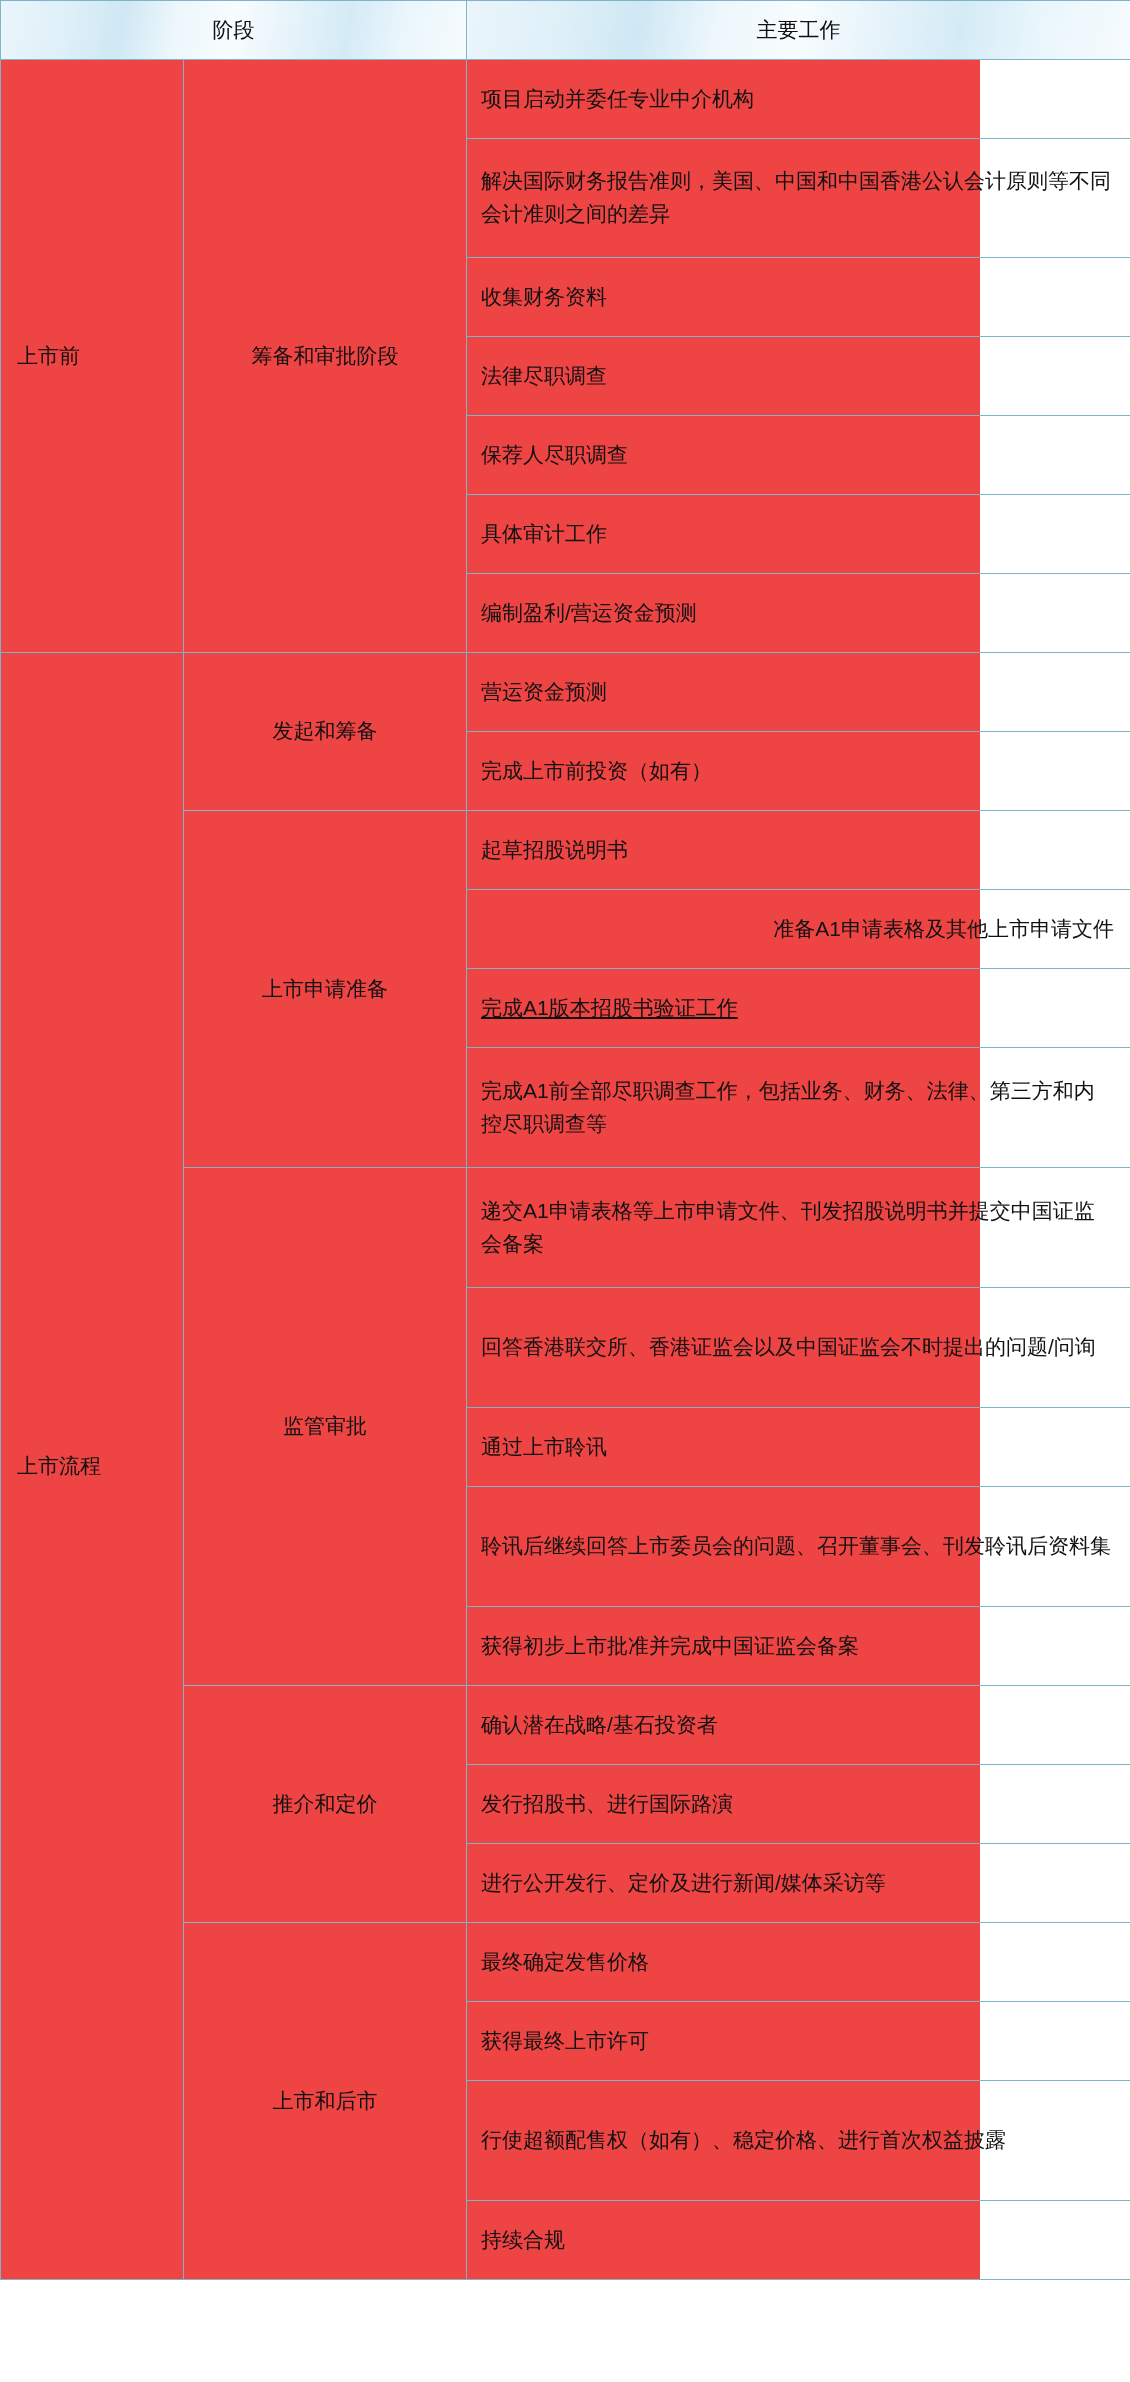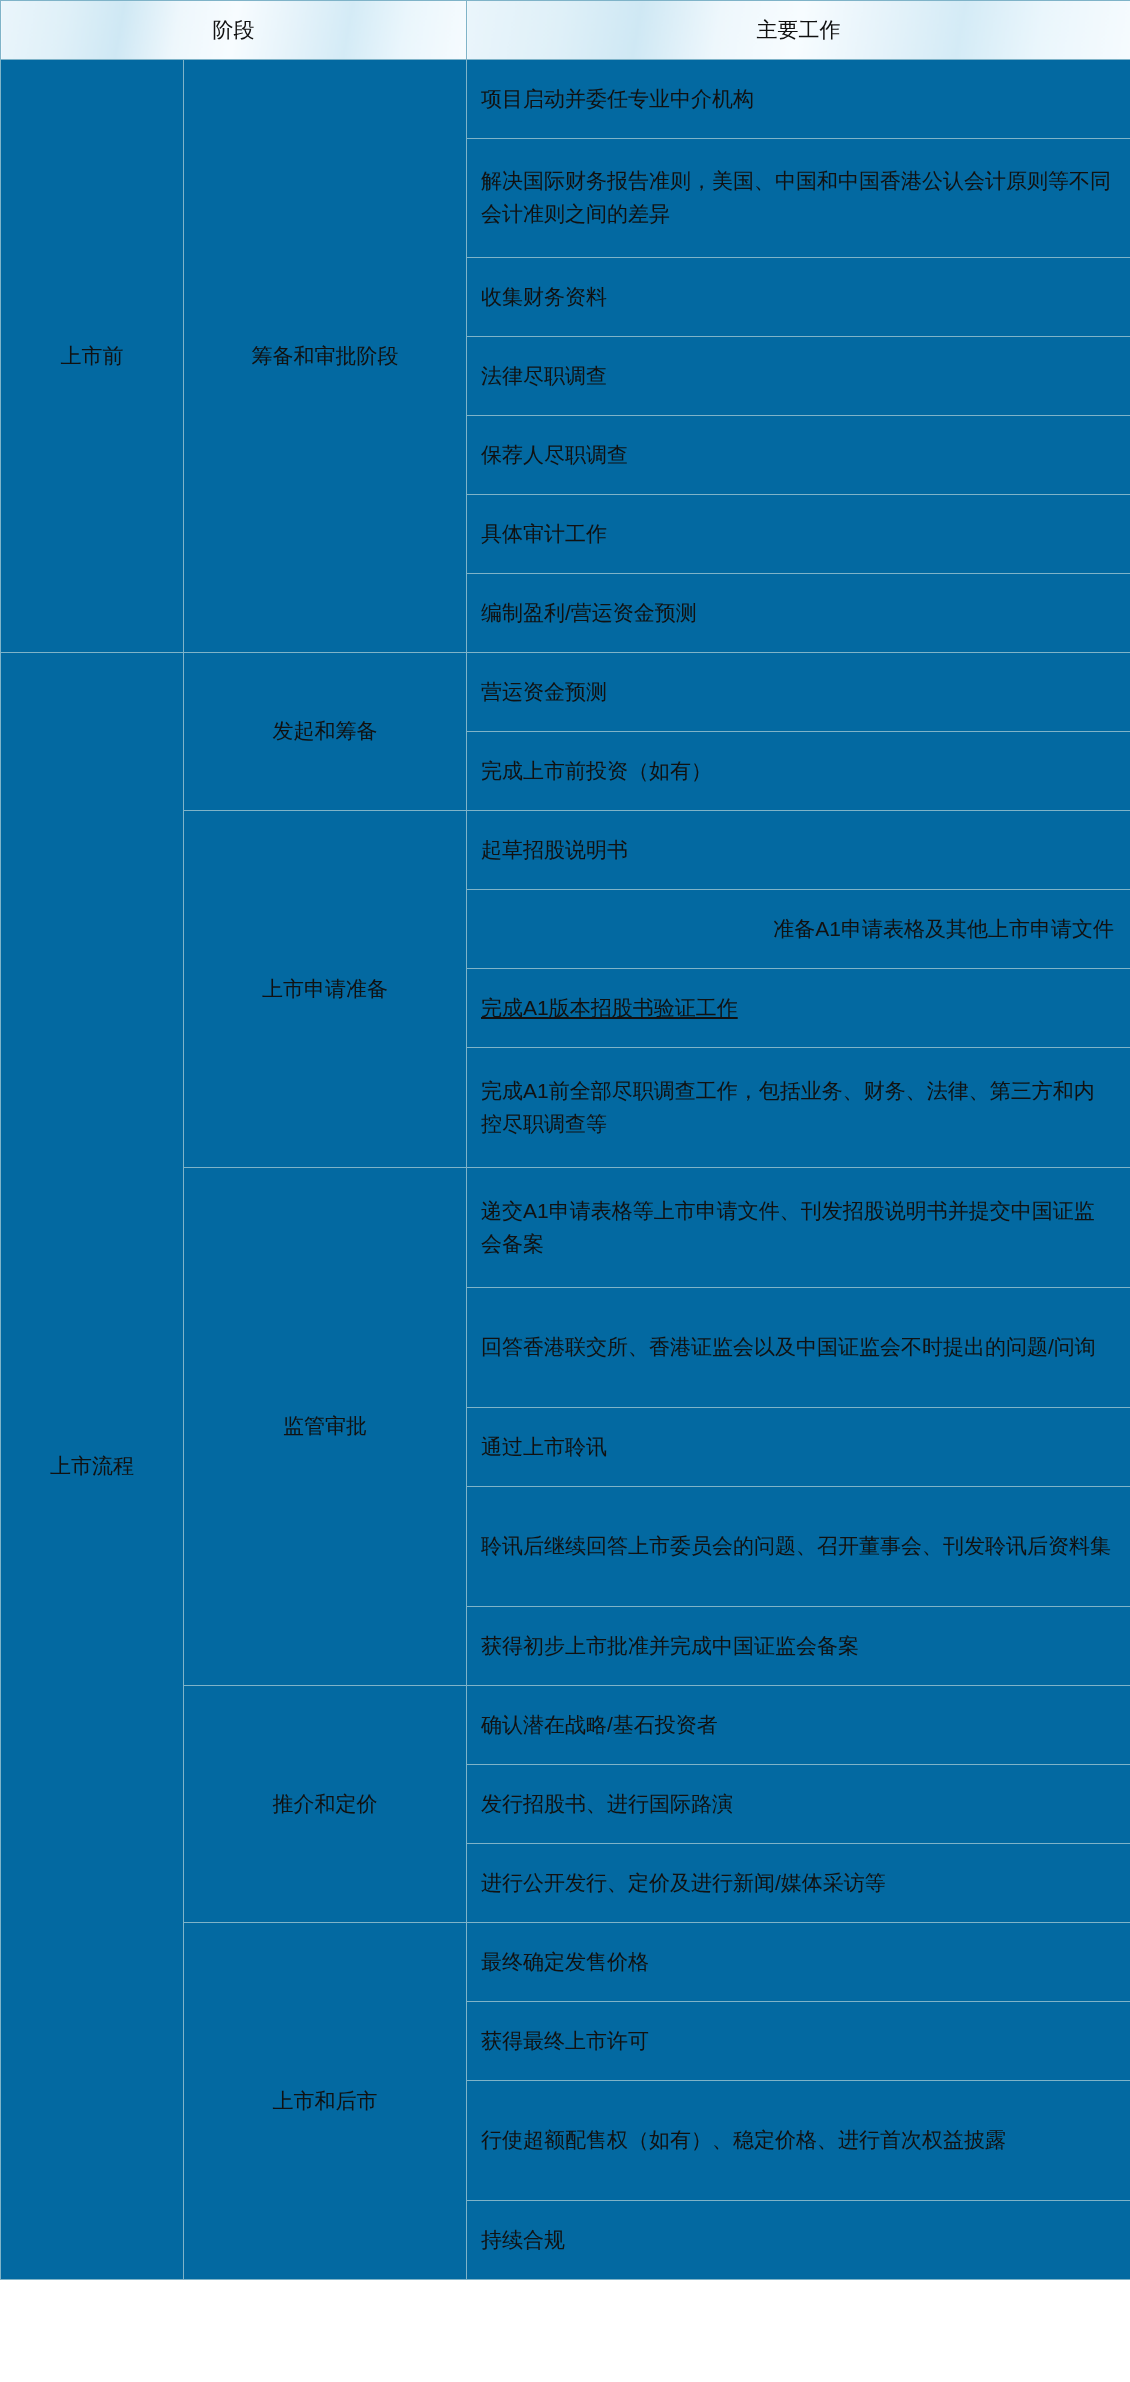--- a/index.html
+++ b/index.html
@@ -6,23 +6,23 @@
     margin: 0;
     padding: 0;
     background: #ffffff;
   }
   body {
     font-family: "Liberation Sans", "DejaVu Sans", sans-serif;
     color: #1a1a1a;
     width: 1130px;
   }
   .sheet {
-    width: 1130px;
+    width: 980px;
     box-sizing: border-box;
-    background: #0369a1;
+    background: #ef4444;
   }
   table.phase-table {
     border-collapse: collapse;
     width: 1130px;
     table-layout: fixed;
   }
   table.phase-table col.c1 { width: 183px; }
   table.phase-table col.c2 { width: 283px; }
   table.phase-table col.c3 { width: 664px; }
 
@@ -46,21 +46,21 @@
     background-image: linear-gradient(100deg,
         #eaf5fb 0%, #dff0f8 14%, #cfe8f4 26%,
         #eef7fc 38%, #f7fcff 50%, #e6f3fa 62%,
         #d4ebf6 74%, #eaf6fc 86%, #f6fbfe 100%);
   }
   thead th.h-stage {
     border-right: 1px solid #7fb3c8;
   }
 
   td.group-cell {
-    text-align: center;
+    text-align: left;
     font-weight: bold;
     font-size: 22px;
     color: #111111;
     padding: 0 16px;
   }
   td.stage-cell {
     text-align: center;
     font-size: 21px;
     color: #111111;
     padding: 0 14px;

